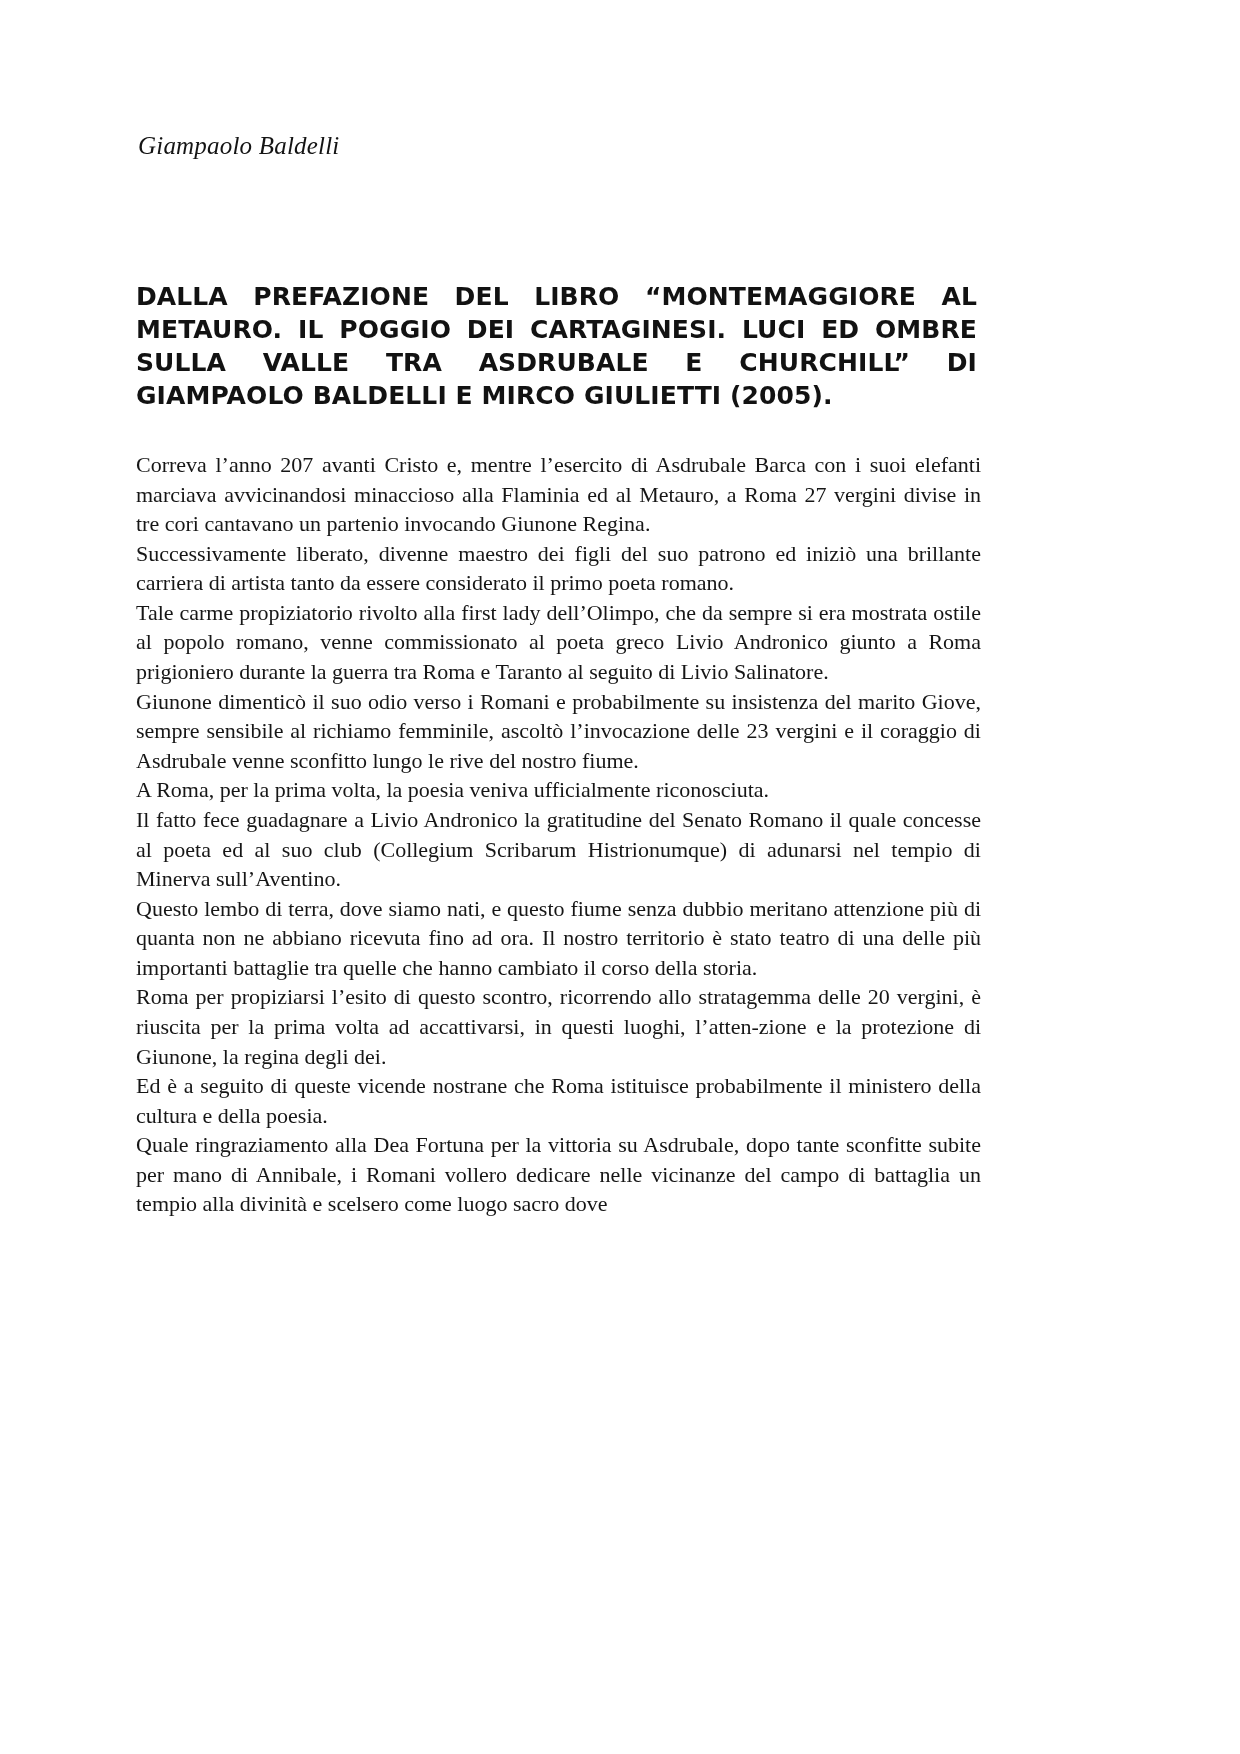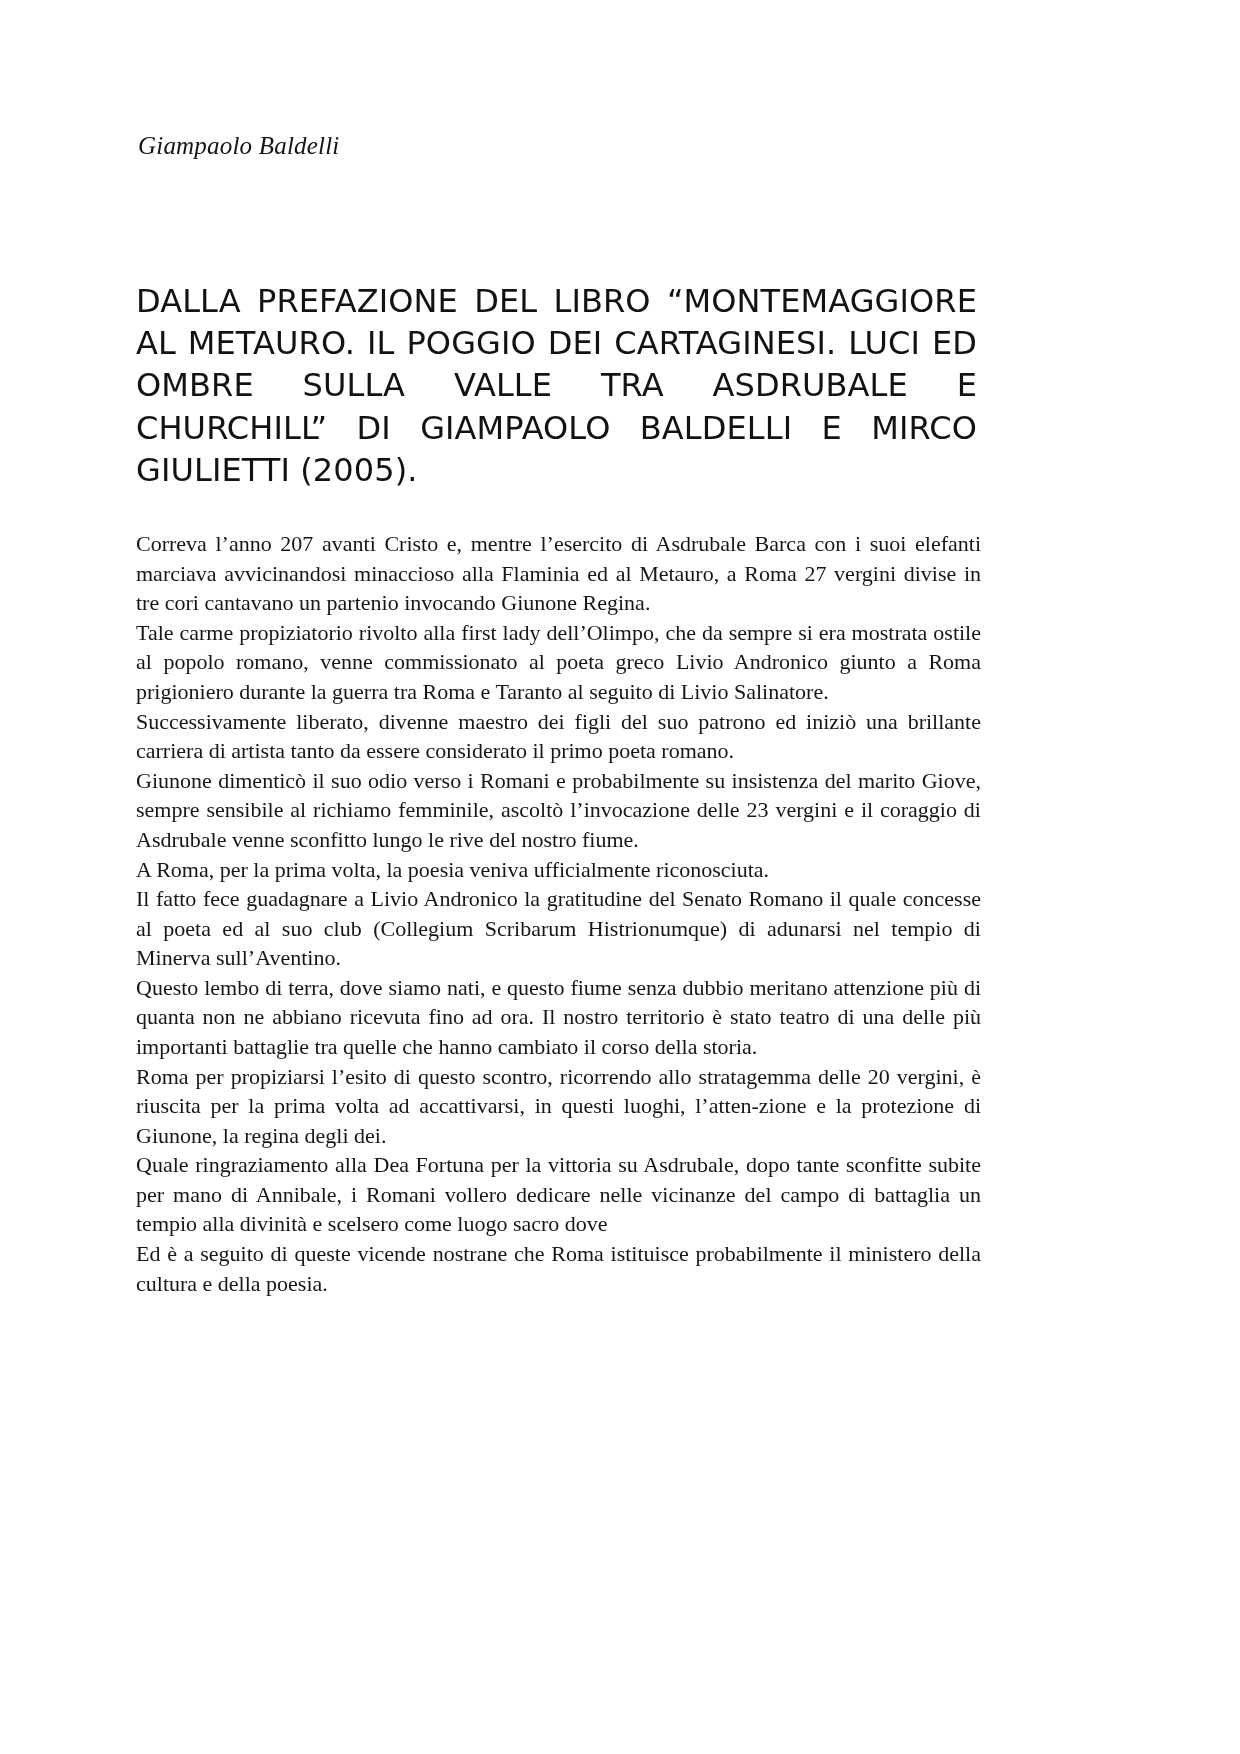--- a/index.html
+++ b/index.html
@@ -27,27 +27,27 @@
     font-family: "Liberation Serif", serif;
     font-style: italic;
     font-size: 25px;
     letter-spacing: 0.2px;
     color: #141414;
     margin: 0 0 0 2px;
   }
   .heading {
     margin: 120px 4px 0 0;
     font-family: "DejaVu Sans", sans-serif;
-    font-size: 32px;
+    font-size: 25px;
     line-height: 1.32;
     letter-spacing: 0.1px;
     color: #121212;
     text-align: justify;
     text-align-last: left;
-    font-weight: 400;
+    font-weight: 700;
   }
   .body-text {
     margin: 38px 0 0 0;
   }
   .body-text p {
     margin: 0;
     font-family: "Liberation Serif", serif;
     font-size: 22px;
     line-height: 1.345;
     text-align: justify;
@@ -69,29 +69,29 @@
 <div class="page">
 
   <div class="content">
 
     <div class="author">Giampaolo Baldelli</div>
 
     <div class="heading">DALLA PREFAZIONE DEL LIBRO “MONTEMAGGIORE AL METAURO. IL POGGIO DEI CARTAGINESI. LUCI ED OMBRE SULLA VALLE TRA ASDRUBALE E CHURCHILL” DI GIAMPAOLO BALDELLI E MIRCO GIULIETTI (2005).</div>
 
     <div class="body-text">
       <p>Correva l’anno 207 avanti Cristo e, mentre l’esercito di Asdrubale Barca con i suoi elefanti marciava avvicinandosi minaccioso alla Flaminia ed al Metauro, a Roma 27 vergini divise in tre cori cantavano un partenio invocando Giunone Regina.</p>
+      <p>Successivamente liberato, divenne maestro dei figli del suo patrono ed iniziò una brillante carriera di artista tanto da essere considerato il primo poeta romano.</p>
       <p>Tale carme propiziatorio rivolto alla first lady dell’Olimpo, che da sempre si era mostrata ostile al popolo romano, venne commissionato al poeta greco Livio Andronico giunto a Roma prigioniero durante la guerra tra Roma e Taranto al seguito di Livio Salinatore.</p>
-      <p>Successivamente liberato, divenne maestro dei figli del suo patrono ed iniziò una brillante carriera di artista tanto da essere considerato il primo poeta romano.</p>
       <p>Giunone dimenticò il suo odio verso i Romani e probabilmente su insistenza del marito Giove, sempre sensibile al richiamo femminile, ascoltò l’invocazione delle 23 vergini e il coraggio di Asdrubale venne sconfitto lungo le rive del nostro fiume.</p>
       <p>A Roma, per la prima volta, la poesia veniva ufficialmente riconosciuta.</p>
       <p>Il fatto fece guadagnare a Livio Andronico la gratitudine del Senato Romano il quale concesse al poeta ed al suo club (Collegium Scribarum Histrionumque) di adunarsi nel tempio di Minerva sull’Aventino.</p>
       <p>Questo lembo di terra, dove siamo nati, e questo fiume senza dubbio meritano attenzione più di quanta non ne abbiano ricevuta fino ad ora. Il nostro territorio è stato teatro di una delle più importanti battaglie tra quelle che hanno cambiato il corso della storia.</p>
       <p>Roma per propiziarsi l’esito di questo scontro, ricorrendo allo stratagemma delle 20 vergini, è riuscita per la prima volta ad accattivarsi, in questi luoghi, l’atten-zione e la protezione di Giunone, la regina degli dei.</p>
+      <p>Ed è a seguito di queste vicende nostrane che Roma istituisce probabilmente il ministero della cultura e della poesia.</p>
       <p>Quale ringraziamento alla Dea Fortuna per la vittoria su Asdrubale, dopo tante sconfitte subite per mano di Annibale, i Romani vollero dedicare nelle vicinanze del campo di battaglia un tempio alla divinità e scelsero come luogo sacro dove</p>
-      <p>Ed è a seguito di queste vicende nostrane che Roma istituisce probabilmente il ministero della cultura e della poesia.</p>
     </div>
 
   </div>
 
   <div class="footer">
 
     
 
     
 

